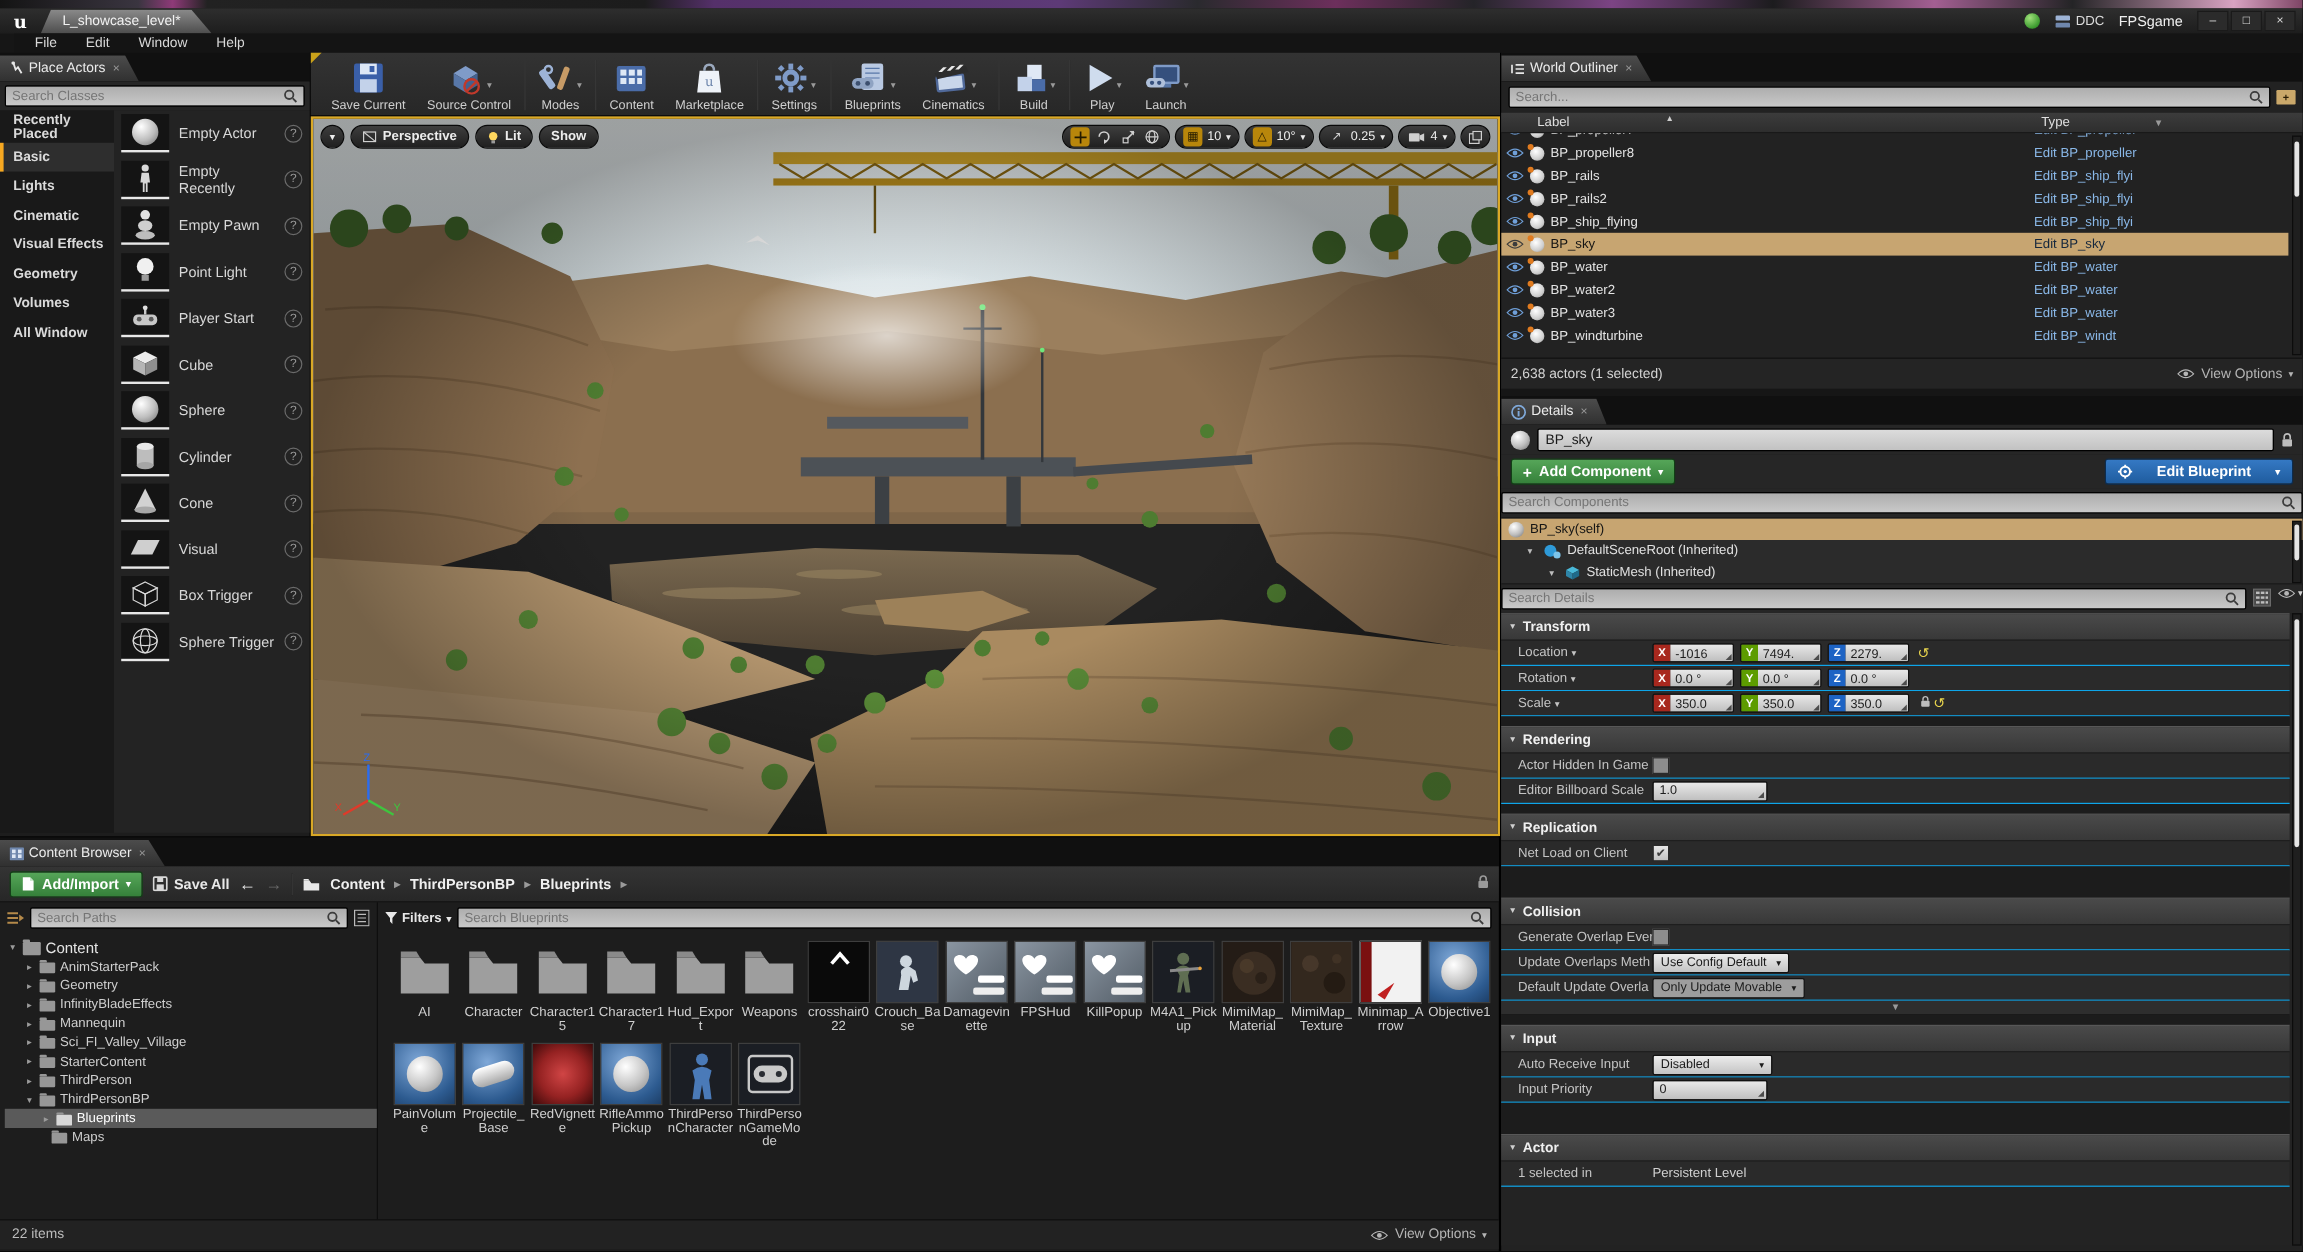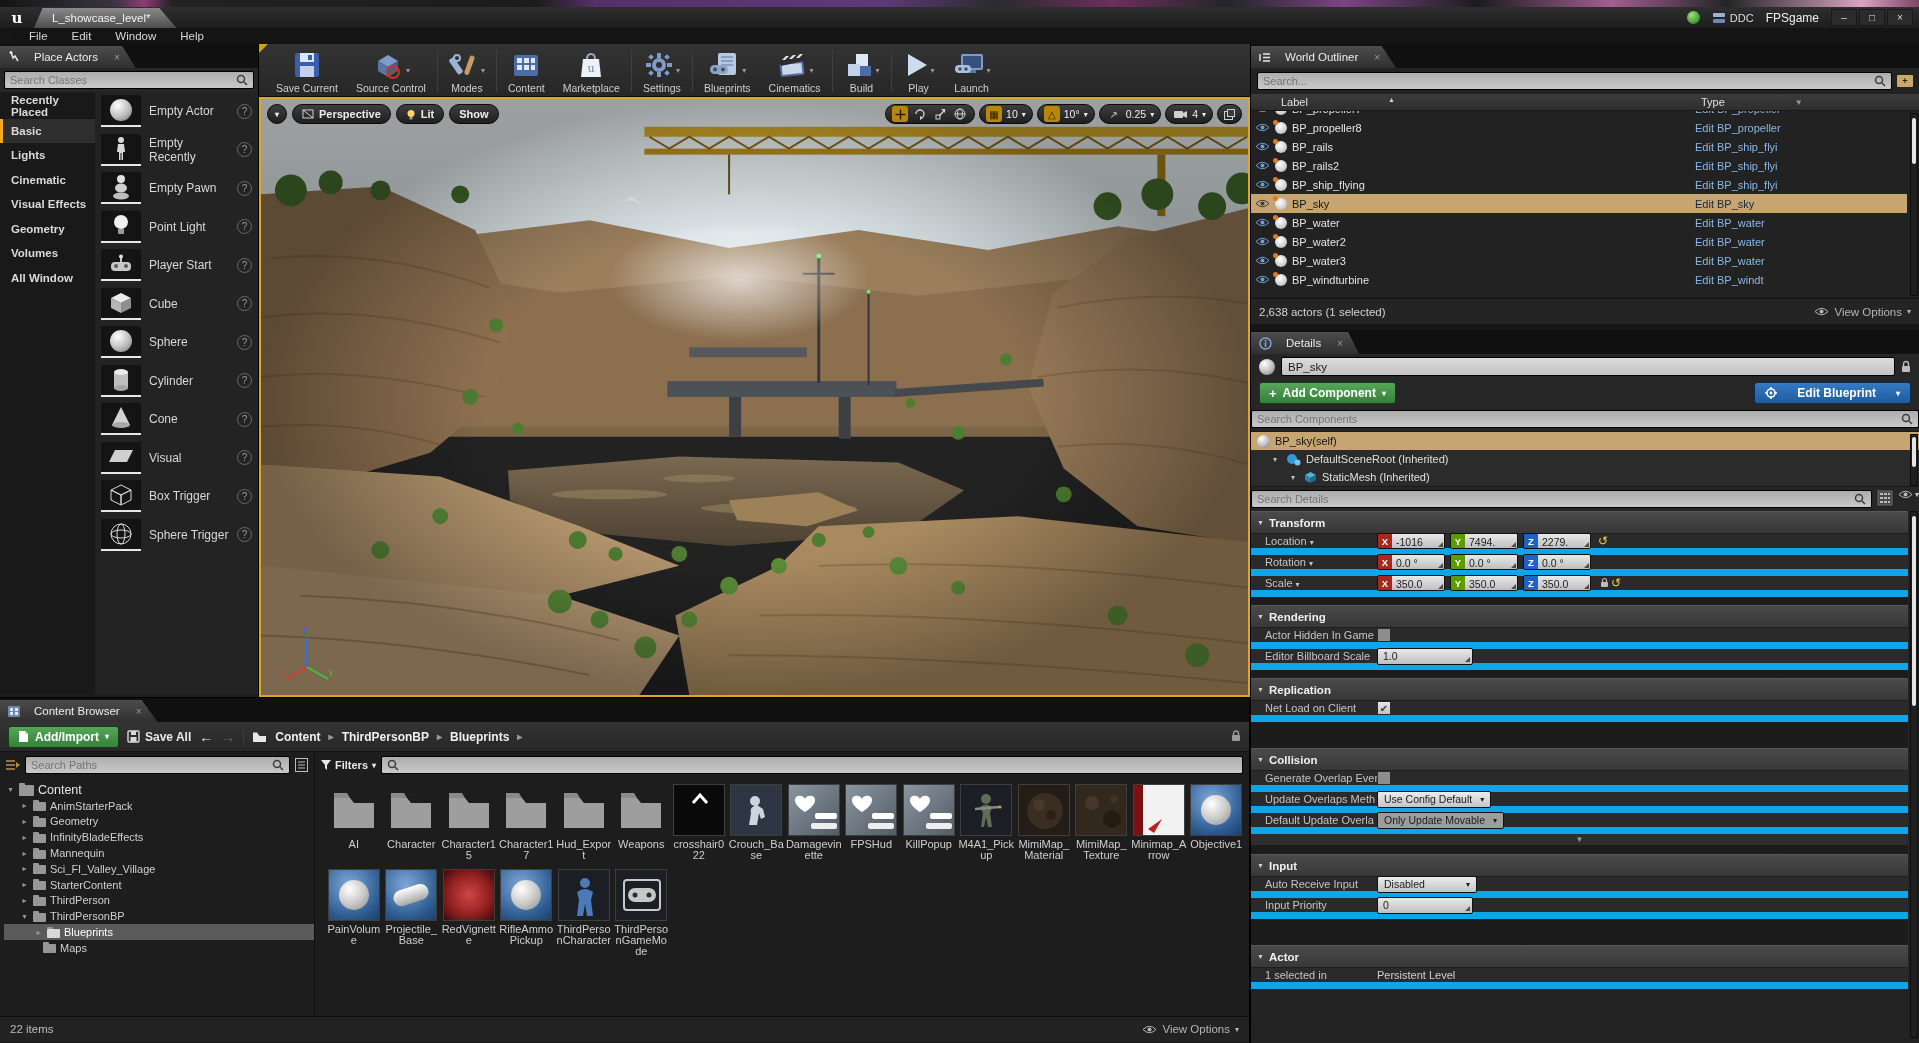--- a/index.html
+++ b/index.html
@@ -17,31 +17,31 @@
   .conn-dot{width:13px;height:13px;border-radius:50%;background:radial-gradient(circle at 35% 30%,#9fe07a,#3a9a2e 70%,#1f6a18);display:inline-block}
   .ddc{display:flex;align-items:center;gap:4px;color:#dcdcdc;font-size:11px}
   .proj{color:#f0f0f0;font-size:12px}
   .winbtns{display:flex;align-items:center;gap:2px}
   .winbtn{width:26px;height:17px;display:flex;align-items:center;justify-content:center;color:#d8d8d8;background:#2b2b2b;border:1px solid #1a1a1a;font-size:10px}
   .menubar{position:absolute;left:12px;top:28px;width:1919px;height:16px;background:#141414;display:flex;align-items:center;gap:2px;padding-left:6px}
   .menu-item{color:#d8d8d8;font-size:11.5px;padding:0 11px}
 
   
   .tabrow{height:24px;display:flex;align-items:flex-end;background:#101010}
-  .tab{display:inline-flex;align-items:center;gap:14px;height:22px;padding:0 16px 0 8px;background:linear-gradient(#585858,#383838);clip-path:polygon(0 0,90% 0,100% 100%,0 100%);color:#ececec;font-size:11.5px}
+  .tab{display:inline-flex;align-items:center;gap:4px;height:22px;padding:0 16px 0 8px;background:linear-gradient(#585858,#383838);clip-path:polygon(0 0,90% 0,100% 100%,0 100%);color:#ececec;font-size:11.5px}
   .tab .close{color:#9a9a9a;font-size:10px;margin-left:2px}
   .srch{display:flex;align-items:center;background:linear-gradient(#adadad,#c9c9c9);border:1px solid #000;border-radius:2px;height:18px;padding:0 5px;gap:4px}
   .srch input{flex:1;min-width:10px;background:transparent;border:none;outline:none;color:#4f4f4f;font:inherit}
   .mag{flex:none}
   .caret{font-size:8px;color:inherit}
   .cb{width:14px;height:14px;background:#8d8d8d;border:1px solid #2a2a2a;display:inline-flex;align-items:center;justify-content:center;font-size:10px;color:#3c3c3c}
   .cb.checked{background:linear-gradient(#e6e6e6,#c2c2c2)}
   .sect{height:23px;background:linear-gradient(#4a4a4a,#383838);border-top:1px solid #575757;border-bottom:1px solid #1e1e1e;display:flex;align-items:center;gap:5px;padding-left:6px;font-weight:bold;color:#f0f0f0;font-size:11.5px}
   .sect .tri{font-size:7px;color:#cfcfcf}
-  .prow{display:flex;align-items:center;height:21px;padding-left:14px;border-bottom:7px solid #0ea5e9;background:#2a2a2a}
+  .prow{display:flex;align-items:center;height:21px;padding-left:14px;border-bottom:1px solid #0ea5e9;background:#2a2a2a}
   .plabel{width:112px;flex:none;color:#c4c4c4;white-space:nowrap;overflow:hidden}
   .axis{display:flex;height:16px;border:1px solid #111;border-radius:2px;overflow:hidden;margin-right:5px}
   .tag{width:14px;color:#fff;font-weight:bold;font-size:9.5px;text-align:center;line-height:16px}
   .tag.x{background:#a8281e}.tag.y{background:#5d9c00}.tag.z{background:#1d63c4}
   .val{background:linear-gradient(#e9e9e9,#bfbfbf);color:#1e1e1e;padding:0 4px;width:52px;position:relative;line-height:16px;font-size:10.5px}
   .val::after{content:"";position:absolute;right:1px;bottom:1px;border-left:5px solid transparent;border-bottom:5px solid #4c4c4c}
   .numf{background:linear-gradient(#e9e9e9,#bfbfbf);border:1px solid #111;border-radius:2px;color:#1e1e1e;height:17px;line-height:15px;padding:0 5px;width:96px;position:relative;font-size:10.5px}
   .numf::after{content:"";position:absolute;right:2px;bottom:2px;border-left:5px solid transparent;border-bottom:5px solid #4c4c4c}
   .ddl{background:linear-gradient(#ececec,#c4c4c4);border:1px solid #111;border-radius:2px;color:#1b1b1b;height:17px;display:inline-flex;align-items:center;gap:8px;padding:0 6px;font-size:10.5px}
   .ddl.dim{background:#9d9d9d}
@@ -866,20 +866,21 @@
       <div class="cb-right">
         <div class="cb-srchrow">
           <span style="display:flex;align-items:center;gap:4px;color:#e8e8e8;font-weight:bold">
             <svg width="10" height="10">
                 <polygon points="0,0 10,0 6,5 6,10 4,8 4,5" fill="#e8e8e8"></polygon>
               </svg>
             <span>Filters</span>
               <span class="caret">▾</span>
           </span>
           <div class="srch" style="flex:1">
+            <input placeholder="Search Blueprints" style="">
             <svg class="mag" width="12" height="12">
                 <circle cx="5" cy="5" r="3.5" fill="none" stroke="#3c3c3c" stroke-width="1.5"></circle>
                 <line x1="8" y1="8" x2="11" y2="11" stroke="#3c3c3c" stroke-width="1.5"></line>
               </svg>
           </div>
         </div>
         <div class="grid">
 
           <div class="atile">
               <span class="athumb noborder"><svg width="52" height="52">

